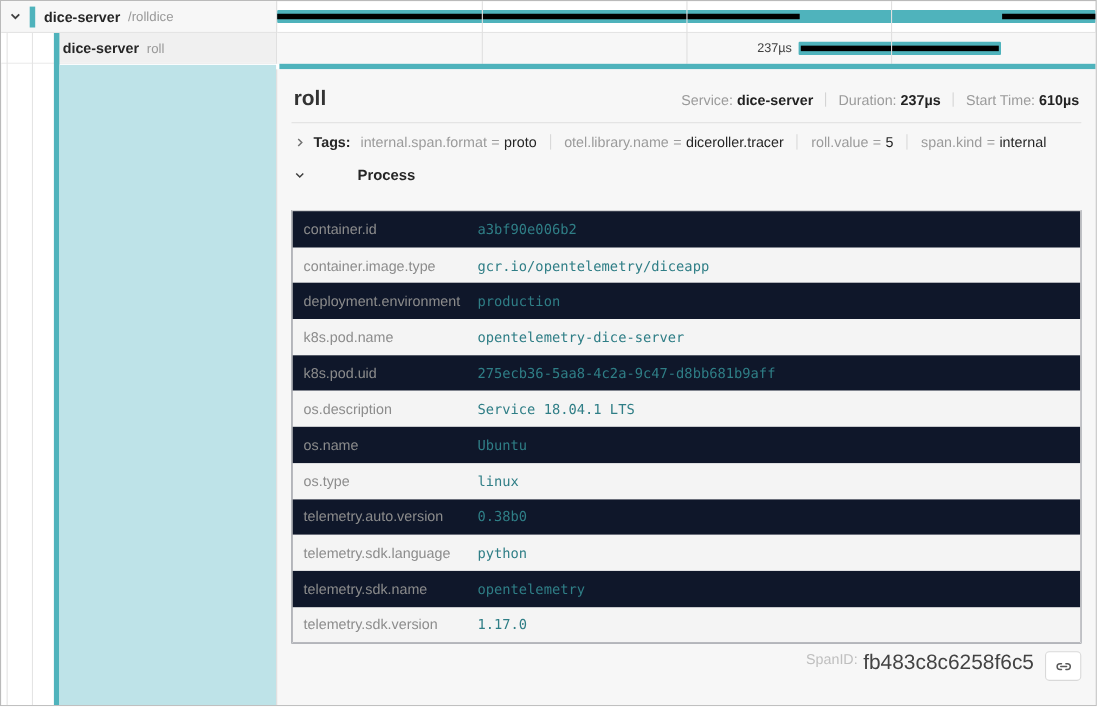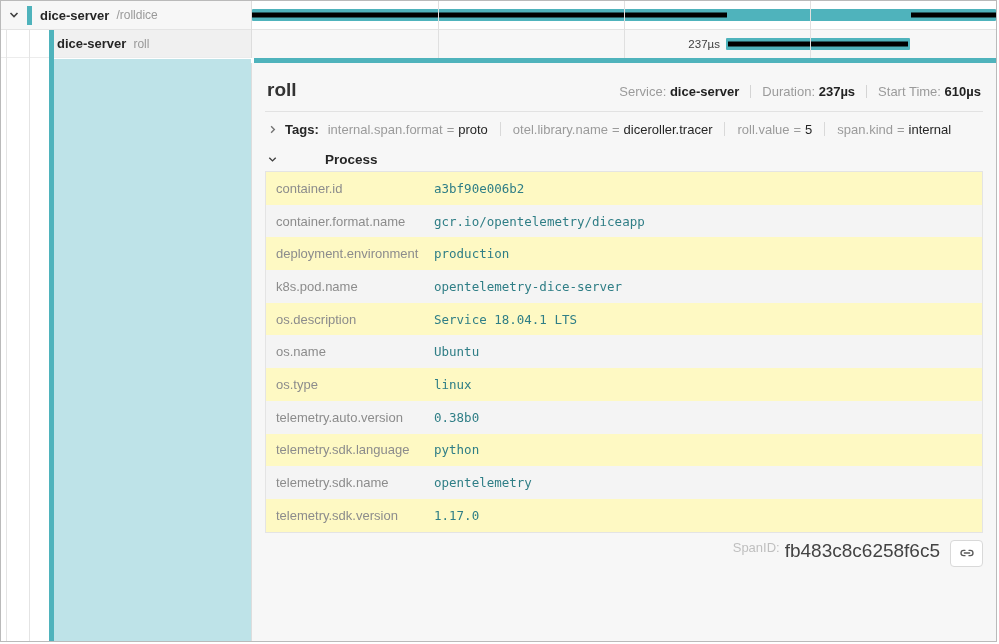--- a/index.html
+++ b/index.html
@@ -59,21 +59,21 @@
   .tags-label { font-weight: bold; color: #262626; margin: 0 9px 0 7px; }
   .tag-item { white-space: nowrap; }
   .tag-key { color: #9b9b9b; margin-top: 31px; }
   .tag-eq { color: #9b9b9b; padding: 0 4px; }
   .tag-value { color: #262626; }
   .tag-sep { display: inline-block; width: 1px; height: 14px; background: #d9d9d9; margin: 0 12px; vertical-align: -2px; }
 
   .process-header { display: flex; align-items: center; margin-top: 15px; padding-left: 2px; cursor: pointer; }
   .process-label { font-size: 13.5px; font-weight: bold; color: #262626; margin-left: 7px; padding-left: 40px; }
 
-  .kv-table { margin-top: 4px; background: #fef9c3; border: 1px solid #e4e4e4; }
+  .kv-table { margin-top: 24px; background: #0f172a; border: 1px solid #e4e4e4; }
   .kv-row { display: flex; align-items: center; height: 32.7px; }
   .kv-row:nth-child(even) { background: #f4f4f4; }
   .kv-key { flex: 0 0 168px; padding-left: 10px; font-size: 13px; color: #8c8c8c; }
   .kv-value { font-family: "DejaVu Sans Mono", "Liberation Mono", monospace; font-size: 12.5px; color: var(--value-teal); }
 
   .detail-footer { display: flex; justify-content: flex-end; margin-top: 7px; }
   .spanid-label { font-size: 13px; color: #bfbfbf; }
   .spanid-value { font-size: 19px; color: #434343; margin: 0 10px 0 5px; }
   .link-btn { width: 33px; height: 27px; background: #fff; border: 1px solid #d9d9d9; border-radius: 4px; display: flex; align-items: center; justify-content: center; cursor: pointer; padding: 0; }
 </style>
@@ -149,30 +149,34 @@
         </svg>
       <span class="process-label">Process</span>
     </div>
 
     <div class="kv-table" id="kv-table">
         <div class="kv-row">
           <span class="kv-key">container.id</span>
           <span class="kv-value">a3bf90e006b2</span>
         </div>
         <div class="kv-row">
-          <span class="kv-key">container.format.name</span>
+          <span class="kv-key">container.image.type</span>
           <span class="kv-value">gcr.io/opentelemetry/diceapp</span>
         </div>
         <div class="kv-row">
           <span class="kv-key">deployment.environment</span>
           <span class="kv-value">production</span>
         </div>
         <div class="kv-row">
           <span class="kv-key">k8s.pod.name</span>
           <span class="kv-value">opentelemetry-dice-server</span>
+        </div>
+        <div class="kv-row">
+          <span class="kv-key">k8s.pod.uid</span>
+          <span class="kv-value">275ecb36-5aa8-4c2a-9c47-d8bb681b9aff</span>
         </div>
         <div class="kv-row">
           <span class="kv-key">os.description</span>
           <span class="kv-value">Service 18.04.1 LTS</span>
         </div>
         <div class="kv-row">
           <span class="kv-key">os.name</span>
           <span class="kv-value">Ubuntu</span>
         </div>
         <div class="kv-row">

